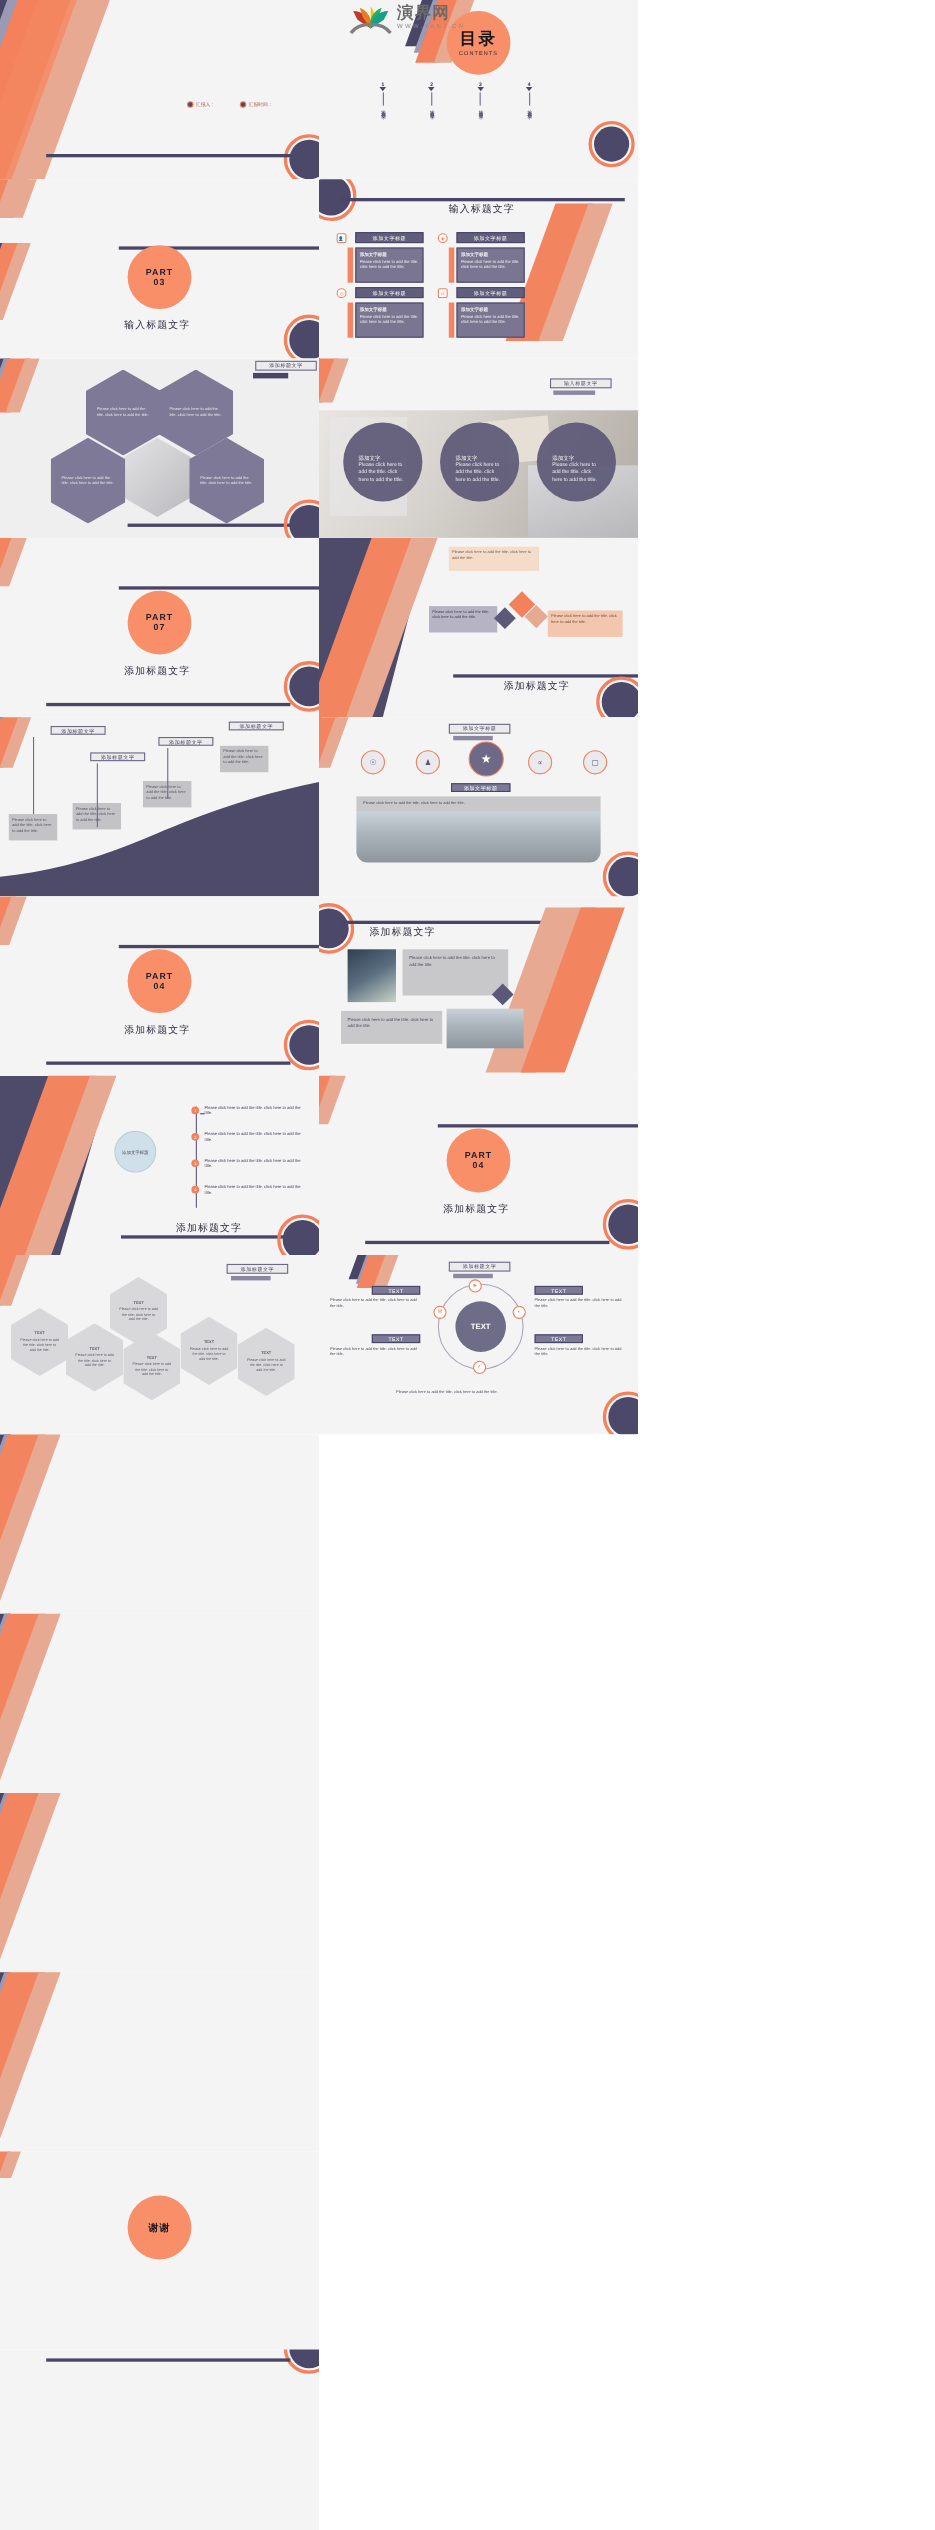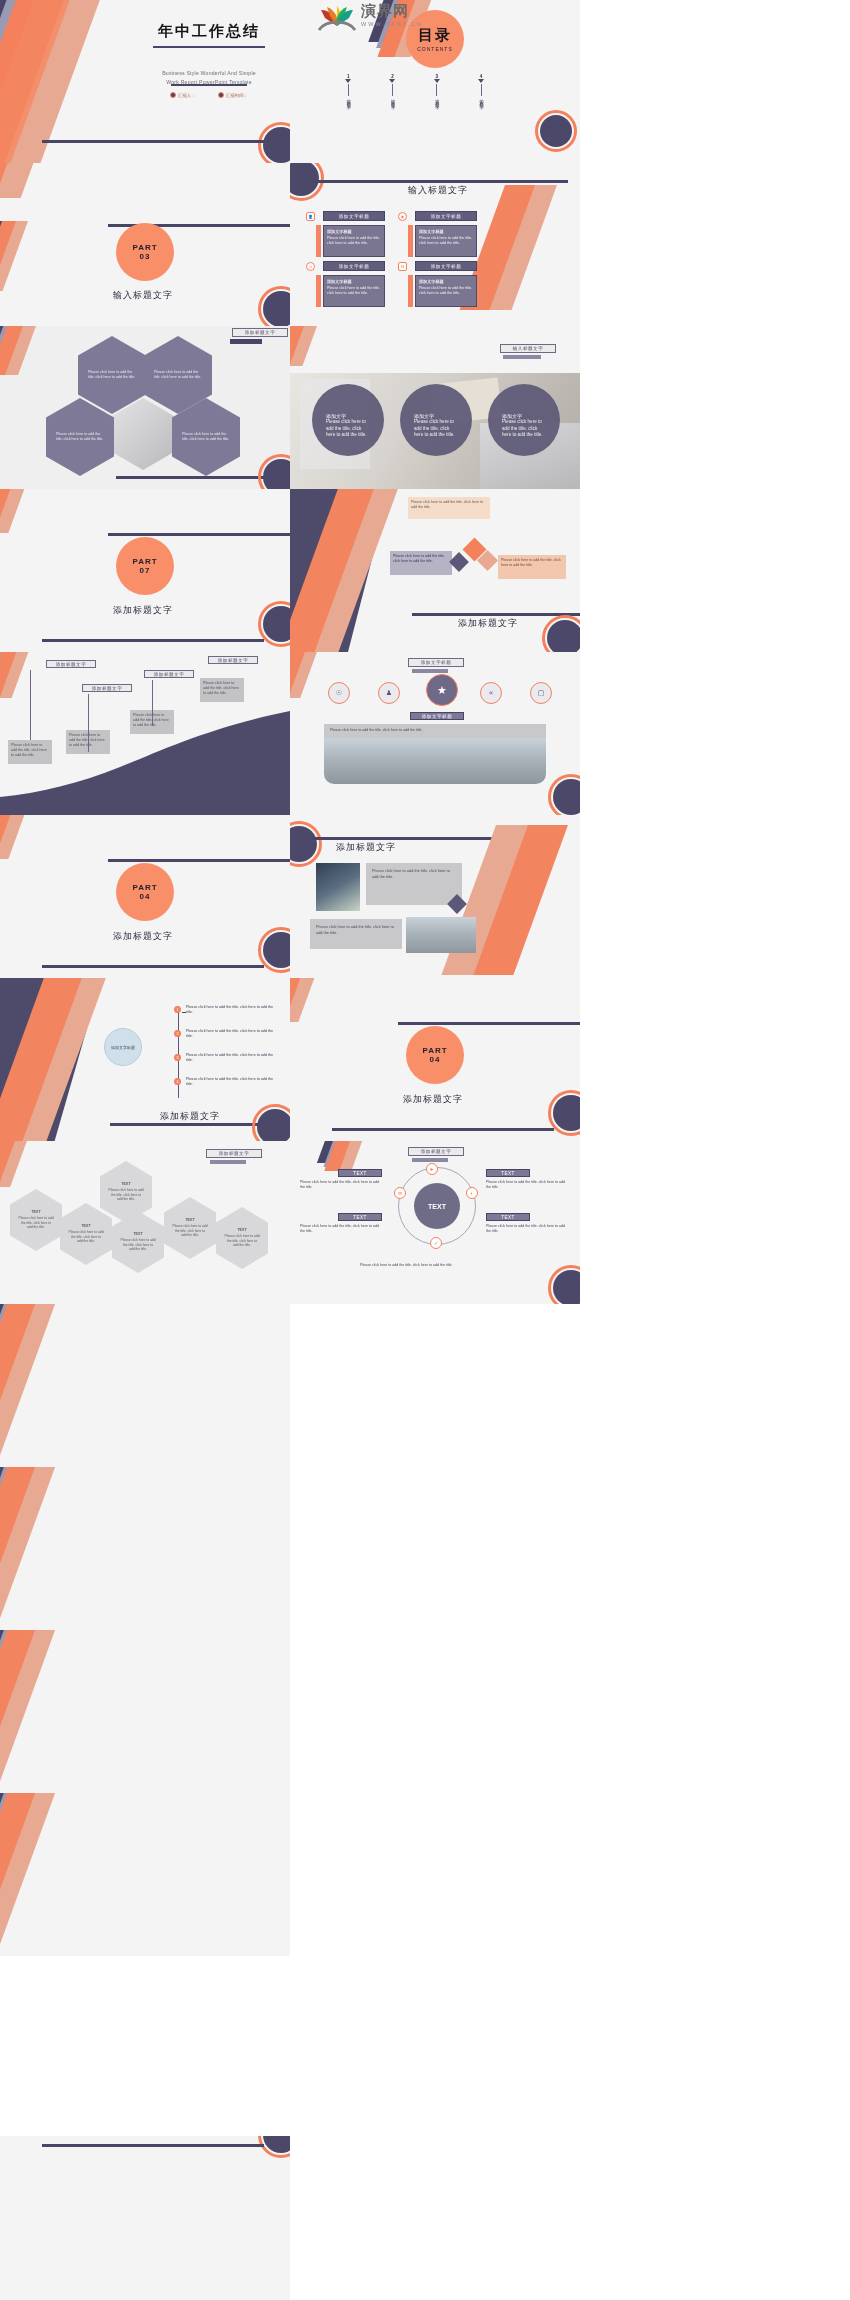--- a/index.html
+++ b/index.html
@@ -131,27 +131,20 @@
 
   <div class="slide" style="left:0;top:0;">
     <div class="ribbonset">
       <div class="rb" style="left:-6px;top:-4px;width:40px;height:130px;background:#494566;"></div>
       <div class="rb" style="left:8px;top:-4px;width:10px;height:145px;background:#9a9ab5;"></div>
       <div class="rb" style="left:18px;top:-6px;width:48px;height:172px;background:#f4805c;"></div>
       <div class="rb" style="left:36px;top:-6px;width:56px;height:172px;background:#f2855f;opacity:.92;"></div>
       <div class="rb" style="left:72px;top:-6px;width:30px;height:172px;background:#e8a992;"></div>
     </div>
 
-    <div style="position:absolute;left:145px;top:22px;width:128px;text-align:center;">
-      <div class="ttl-main cn">年中工作总结</div>
-      <div class="hline" style="left:8px;top:24px;width:112px;"></div>
-      <div class="sub-en" style="margin-top:28px;">Business Style Wonderful And Simple</div>
-      <div class="sub-en">Work Report PowerPoint Template</div>
-      <div class="hline" style="left:26px;top:62px;width:76px;"></div>
-    </div>
 
     <div style="position:absolute;left:170px;top:92px;display:flex;align-items:center;gap:2px;">
       <span style="width:6px;height:6px;border-radius:50%;background:#4c4869;border:1.2px solid #f4805c;display:inline-block;"></span>
       <span class="cn" style="font-size:4.4px;color:#b0553a;">汇报人：</span>
     </div>
     <div style="position:absolute;left:218px;top:92px;display:flex;align-items:center;gap:2px;">
       <span style="width:6px;height:6px;border-radius:50%;background:#4c4869;border:1.2px solid #f4805c;display:inline-block;"></span>
       <span class="cn" style="font-size:4.4px;color:#b0553a;">汇报时间：</span>
     </div>
 
@@ -661,20 +654,31 @@
 
   <div class="slide" style="left:0;top:1793px;height:163px;">
     <div class="ribbonset" style="width:110px;height:163px;">
       <div class="rb" style="left:-6px;top:-6px;width:18px;height:180px;background:#494566;"></div>
       <div class="rb" style="left:6px;top:-6px;width:6px;height:180px;background:#9a9ab5;"></div>
       <div class="rb" style="left:10px;top:-8px;width:34px;height:184px;background:#f2855f;"></div>
       <div class="rb" style="left:38px;top:-8px;width:20px;height:184px;background:#e8a992;"></div>
     </div>
   </div>
 
+  <div class="slide" style="left:0;top:1956px;height:180px;">
+    <div class="ribbonset" style="width:70px;height:40px;">
+      <div class="rb" style="left:-8px;top:-34px;width:14px;height:50px;background:#494566;"></div>
+      <div class="rb" style="left:2px;top:-34px;width:4px;height:54px;background:#9a9ab5;"></div>
+      <div class="rb" style="left:5px;top:-36px;width:18px;height:60px;background:#f2855f;"></div>
+      <div class="rb" style="left:20px;top:-36px;width:12px;height:60px;background:#e8a992;"></div>
+    </div>
+    <div class="circle-orange" style="left:116px;top:40px;width:58px;height:58px;">
+      <div class="cn" style="font-size:9px;font-weight:bold;color:#181620;letter-spacing:1px;">谢谢</div>
+    </div>
+  </div>
 
   <div class="slide" style="left:0;top:2136px;height:164px;">
     <div class="ring-wrap" style="left:258px;top:-24px;">
       <div class="ring-o"></div>
         <div class="disc-n"></div>
     </div>
     <div class="hline thick" style="left:42px;top:8px;width:222px;"></div>
   </div>
 
   <div style="position:absolute;left:290px;top:1304px;width:560px;height:996px;background:#ffffff;"></div>

